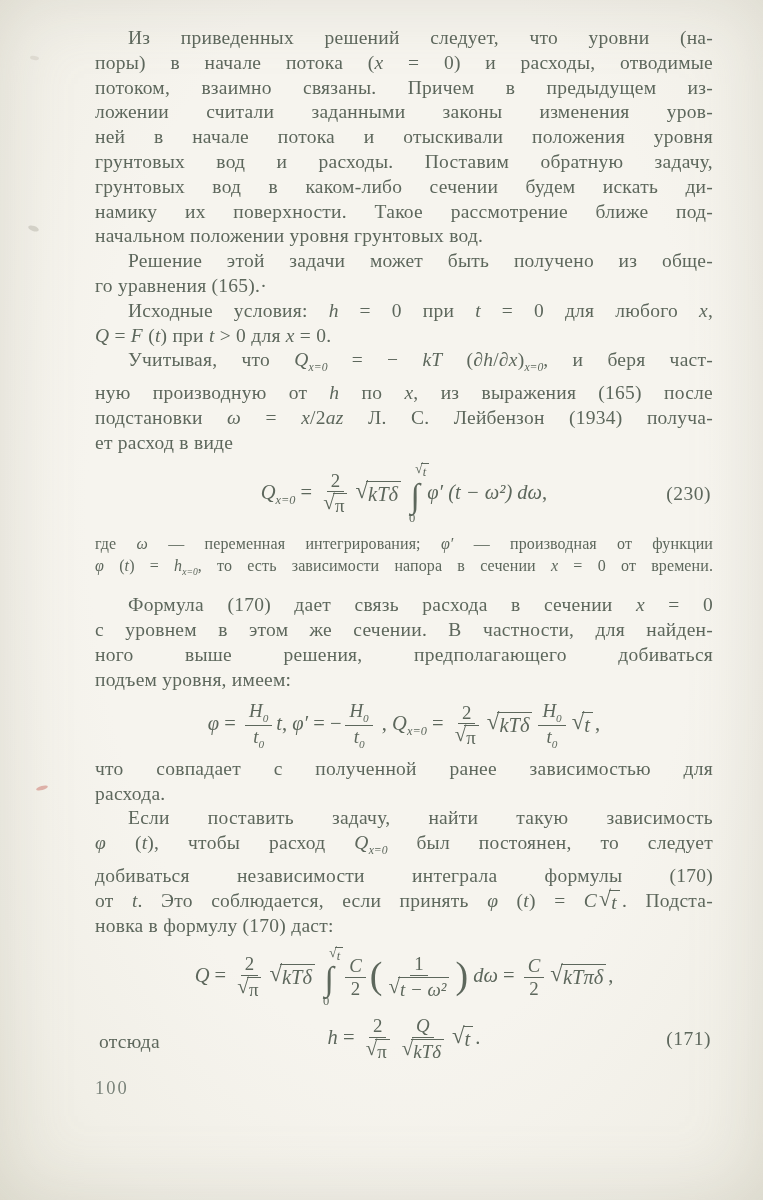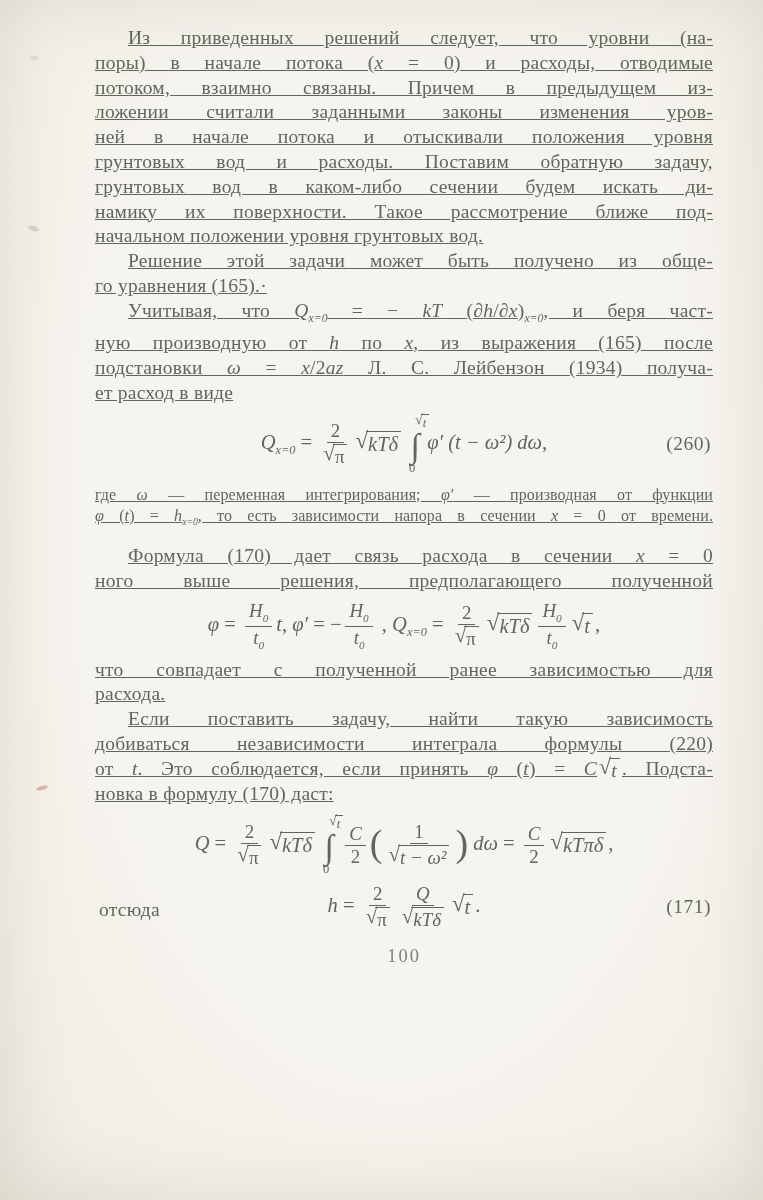--- a/index.html
+++ b/index.html
@@ -7,21 +7,21 @@
   .page{
     position:relative;width:763px;height:1200px;
     background:radial-gradient(ellipse at 52% 42%, #f6f4ee 55%, #f1efe7 82%, #eae8dd 100%);
     box-shadow:inset 0 0 70px rgba(170,165,148,.28);
     font-family:"Liberation Serif","DejaVu Serif",serif;
     color:#5d675c;
   }
   .text-block{position:absolute;left:95px;top:26px;width:618px;}
   .line{
     font-size:19.5px;line-height:24.8px;letter-spacing:.25px;
-    text-align:justify;text-align-last:justify;white-space:normal;text-decoration:underline;
+    text-align:justify;text-align-last:justify;white-space:normal;
   }
   .line.l{text-align-last:left;}
   .line.ind{text-indent:33px;}
   .note{margin:9px 0 11px;}
   .note .line{font-size:16px;line-height:21.5px;letter-spacing:.1px;}
   .v{font-style:italic;}
   sub{font-size:.6em;font-style:italic;letter-spacing:0;}
   
   .formula{position:relative;text-align:center;font-size:20.5px;margin:8px 0 6px;line-height:1.25;}
   .eq-no{position:absolute;right:2px;top:50%;transform:translateY(-50%);font-size:19.5px;letter-spacing:.5px;}
@@ -31,21 +31,21 @@
   .frac .den{display:block;padding-top:1px;}
   .sqrt{display:inline-flex;align-items:flex-start;margin:0 2px;white-space:nowrap;}
   .rsign{font-size:1.12em;line-height:1;margin-right:-2px;position:relative;top:-1px;}
   .ovl{border-top:1.3px solid currentColor;padding:1px 3px 0 2px;line-height:1.15;}
   .intgrl{display:inline-flex;flex-direction:column;align-items:center;vertical-align:middle;margin:0 3px;line-height:1;}
   .ilim{font-size:12.5px;line-height:1;}
   .itop{transform:translateX(7px);margin-bottom:1px;}
   .ibot{transform:translateX(-3px);margin-top:1px;}
   .isign{font-size:34px;line-height:.88;}
   .bigp{font-size:1.85em;vertical-align:middle;line-height:0;position:relative;top:-2px;}
-  .pageno{margin-top:16px;font-size:18.5px;letter-spacing:2px;color:#7a837a;text-align:center;}
+  .pageno{margin-top:16px;font-size:18.5px;letter-spacing:2px;color:#7a837a;}
   
   .speck{position:absolute;border-radius:50%;}
   .s1{left:28px;top:226px;width:11px;height:5px;background:#ccc9bf;opacity:.8;transform:rotate(18deg);}
   .s2{left:36px;top:786px;width:12px;height:4px;background:#d9a49b;opacity:.85;transform:rotate(-14deg);}
   .s3{left:30px;top:56px;width:9px;height:4px;background:#d9d6cc;opacity:.8;transform:rotate(10deg);}
 </style>
 </head>
 <body>
 
 <div class="page">
@@ -65,20 +65,24 @@
       <div class="line">грунтовых вод в каком-либо сечении будем искать ди-</div>
       <div class="line">намику их поверхности. Такое рассмотрение ближе под-</div>
       <div class="line l">начальном положении уровня грунтовых вод.</div>
     </div>
 
     <div>
       <div class="line ind">Решение этой задачи может быть получено из обще-</div>
       <div class="line l">го уравнения (165).·</div>
     </div>
 
+    <div>
+      <div class="line ind">Исходные  условия:   <span class="v">h</span> = 0  при  <span class="v">t</span> = 0  для   любого  <span class="v">x</span>,</div>
+      <div class="line l"><span class="v">Q</span> = <span class="v">F</span> (<span class="v">t</span>)  при  <span class="v">t</span> &gt; 0  для  <span class="v">x</span> = 0.</div>
+    </div>
 
     <div>
       <div class="line ind">Учитывая,  что  <span class="v">Q</span><sub>x=0</sub> = − <span class="v">kT</span> (∂<span class="v">h</span>/∂<span class="v">x</span>)<sub>x=0</sub>,   и  беря  част-</div>
       <div class="line">ную производную от <span class="v">h</span> по <span class="v">x</span>, из выражения (165) после</div>
       <div class="line">подстановки  <span class="v">ω</span> = <span class="v">x</span>/2<span class="v">az</span>  Л.  С.  Лейбензон  (1934)  получа-</div>
       <div class="line l">ет расход в виде</div>
     </div>
 
     <div class="formula">
       <span class="f-body"><span class="v">Q</span><sub>x=0</sub> = <span class="frac">
@@ -91,31 +95,33 @@
             <span class="rsign">√</span>
             <span class="ovl"><span class="v">kTδ</span></span>
           </span><span class="intgrl">
             <span class="ilim itop"><span class="sqrt">
                 <span class="rsign">√</span>
                 <span class="ovl"><span class="v">t</span></span>
               </span></span>
             <span class="isign">∫</span>
             <span class="ilim ibot">0</span>
           </span><span class="v">φ′ (t − ω²) dω</span>,</span>
-      <span class="eq-no">(260)</span>
+      <span class="eq-no">(230)</span>
     </div>
 
     <div class="note">
       <div class="line">где <span class="v">ω</span> — переменная интегрирования;  <span class="v">φ′</span> — производная от функции</div>
       <div class="line"><span class="v">φ</span> (<span class="v">t</span>) = <span class="v">h</span><sub>x=0</sub>, то есть зависимости напора в сечении  <span class="v">x</span> = 0  от времени.</div>
     </div>
 
     <div>
       <div class="line ind">Формула  (170)  дает  связь  расхода   в  сечении  <span class="v">x</span> = 0</div>
-      <div class="line">ного выше решения,  предполагающего  полученной</div>
+      <div class="line">с уровнем в этом же сечении. В частности, для найден-</div>
+      <div class="line">ного выше решения,  предполагающего  добиваться</div>
+      <div class="line l">подъем уровня, имеем:</div>
     </div>
 
     <div class="formula">
       <span class="f-body"><span class="v">φ</span> = <span class="frac">
             <span class="num"><span class="v">H</span><sub>0</sub></span>
             <span class="den"><span class="v">t</span><sub>0</sub></span>
           </span><span class="v">t</span>,    <span class="v">φ′</span> = −<span class="frac">
             <span class="num"><span class="v">H</span><sub>0</sub></span>
             <span class="den"><span class="v">t</span><sub>0</sub></span>
           </span> ,    <span class="v">Q</span><sub>x=0</sub> = <span class="frac">
@@ -136,21 +142,22 @@
           </span>,</span>
     </div>
 
     <div>
       <div class="line">что совпадает с полученной ранее зависимостью для</div>
       <div class="line l">расхода.</div>
     </div>
 
     <div>
       <div class="line ind">Если поставить задачу,  найти такую  зависимость</div>
-      <div class="line">добиваться  независимости  интеграла   формулы  (220)</div>
+      <div class="line"><span class="v">φ</span> (<span class="v">t</span>), чтобы расход <span class="v">Q</span><sub>x=0</sub> был постоянен,  то следует</div>
+      <div class="line">добиваться  независимости  интеграла   формулы  (170)</div>
       <div class="line">от <span class="v">t</span>. Это соблюдается, если принять <span class="v">φ</span> (<span class="v">t</span>) = <span class="v">C</span><span class="sqrt">
             <span class="rsign">√</span>
             <span class="ovl"><span class="v">t</span></span>
           </span>. Подста-</div>
       <div class="line l">новка в формулу (170) даст:</div>
     </div>
 
     <div class="formula">
       <span class="f-body"><span class="v">Q</span> = <span class="frac">
             <span class="num">2</span>

